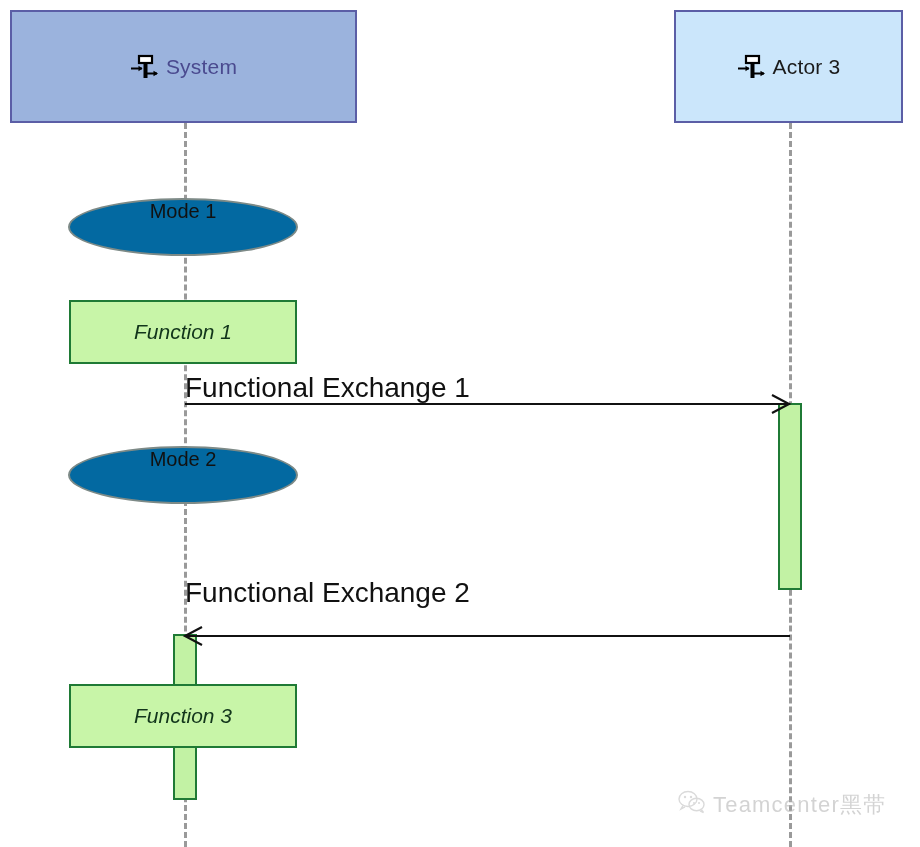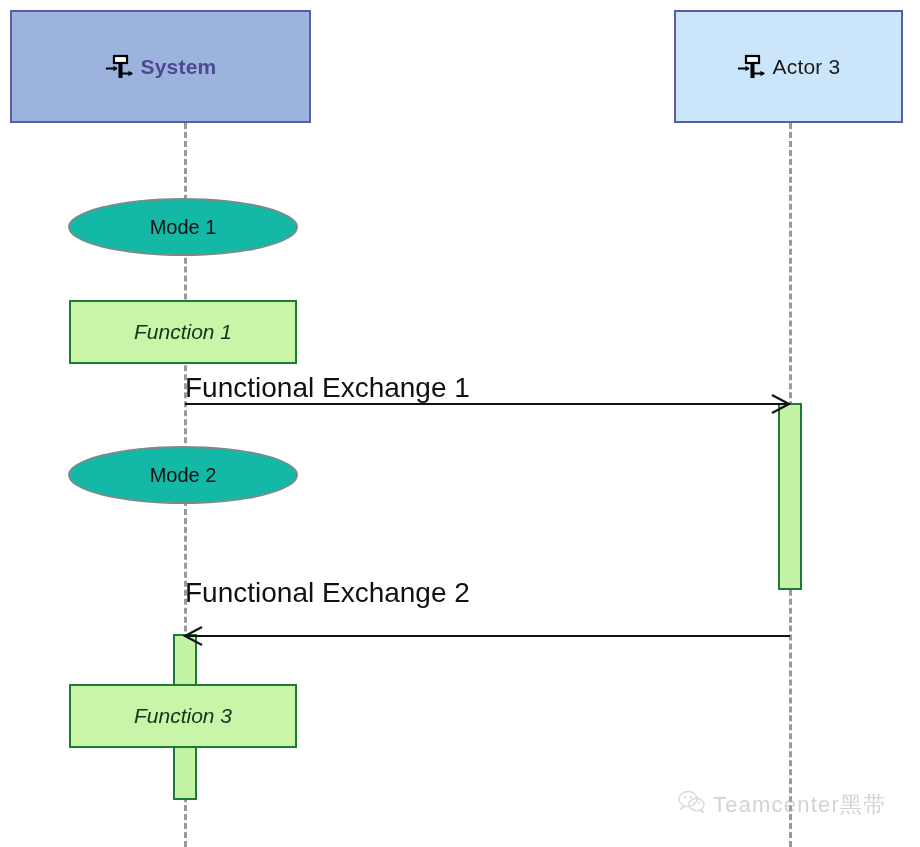--- a/index.html
+++ b/index.html
@@ -54,25 +54,24 @@
   .pIconWrap {
     display: inline-flex;
     align-items: center;
     margin-right: 6px;
   }
 
   
   .mode {
     position: absolute;
     box-sizing: border-box;
-    background: #14b8a6;
+    background: #0369a1;
     border: 2px solid #7d8a87;
     border-radius: 50%;
     display: flex;
-    align-items: center;
     justify-content: center;
     z-index: 5;
   }
   .mode .mlabel {
     font-size: 20px;
     color: #111111;
     white-space: nowrap;
   }
 
   
@@ -144,21 +143,21 @@
   }
 </style>
 </head>
 <body>
 
 <div id="canvas">
 
   <div class="lifeline" style="left:184px; top:123px; height:724px;"></div>
   <div class="lifeline" style="left:789px; top:123px; height:724px;"></div>
 
-  <div class="participant system" style="left:10px; top:10px; width:301px; height:113px;font-weight:bold;">
+  <div class="participant system" style="left:10px; top:10px; width:347px; height:113px;">
     <span class="pIconWrap">
       <svg width="30" height="30" viewBox="0 0 30 30">
 
         <rect x="9" y="4" width="13" height="7" fill="#ffffff" stroke="#000000" stroke-width="2.2"></rect>
 
         <rect x="13.5" y="10" width="4" height="16" fill="#000000"></rect>
 
         <line x1="1" y1="16.5" x2="12" y2="16.5" stroke="#000000" stroke-width="2"></line>
         <path d="M12.5 16.5 L8.5 13.8 L8.5 19.2 Z" fill="#000000"></path>
 

